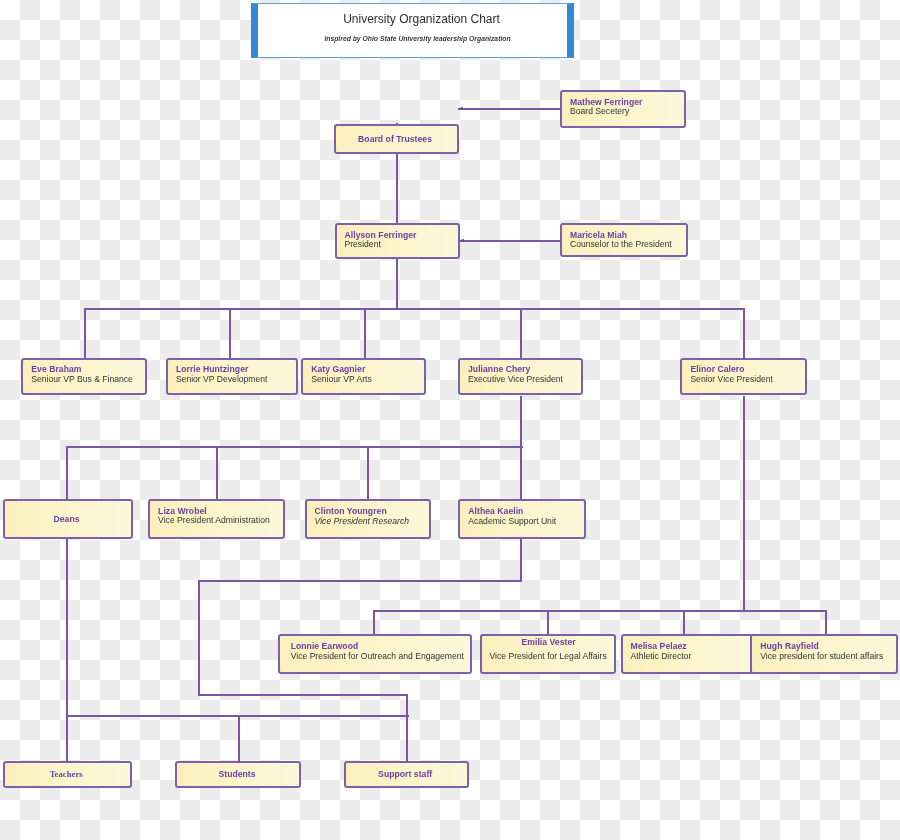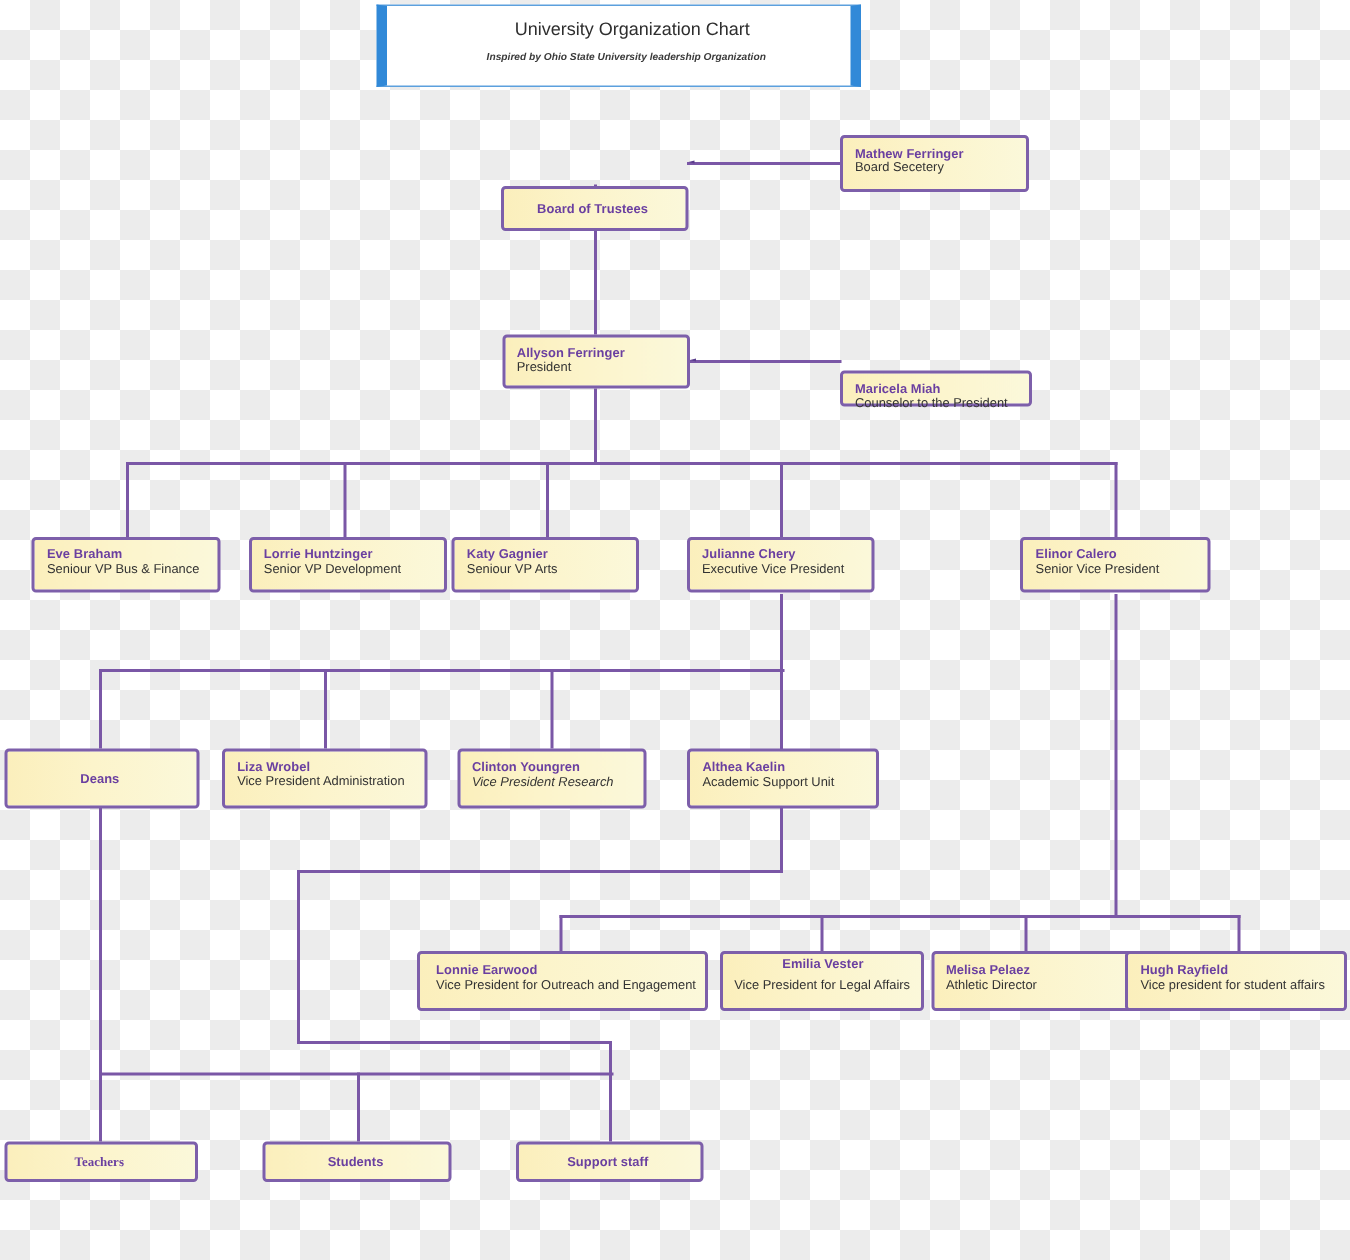--- a/index.html
+++ b/index.html
@@ -80,21 +80,21 @@
       <div class="nm">Board of Trustees</div>
     </div>
     <div class="node" style="left: 560px; top: 90px; width: 126px; height: 38px;">
       <div class="nm" style="top: 5px;">Mathew Ferringer</div>
       <div class="ttl" style="top: 14px;">Board Secetery</div>
     </div>
     <div class="node" style="left: 334.5px; top: 222.7px; width: 125.5px; height: 36.3px;">
       <div class="nm" style="top: 5px;">Allyson Ferringer</div>
       <div class="ttl" style="top: 14.5px;">President</div>
     </div>
-    <div class="node" style="left: 560px; top: 222.7px; width: 128.3px; height: 24px; margin-top: 24px;">
+    <div class="node" style="left: 560px; top: 222.7px; width: 128.3px; height: 34px;">
       <div class="nm" style="top: 5px;">Maricela Miah</div>
       <div class="ttl" style="top: 14.5px;">Counselor to the President</div>
     </div>
     <div class="node" style="left: 21.3px; top: 357.7px; width: 125.6px; height: 37.3px;">
       <div class="nm" style="top: 4.5px;">Eve Braham</div>
       <div class="ttl" style="top: 14.5px;">Seniour VP Bus &amp; Finance</div>
     </div>
     <div class="node" style="left: 165.9px; top: 357.7px; width: 132px; height: 37.3px;">
       <div class="nm" style="top: 4.5px;">Lorrie Huntzinger</div>
       <div class="ttl" style="top: 14.5px;">Senior VP Development</div>

